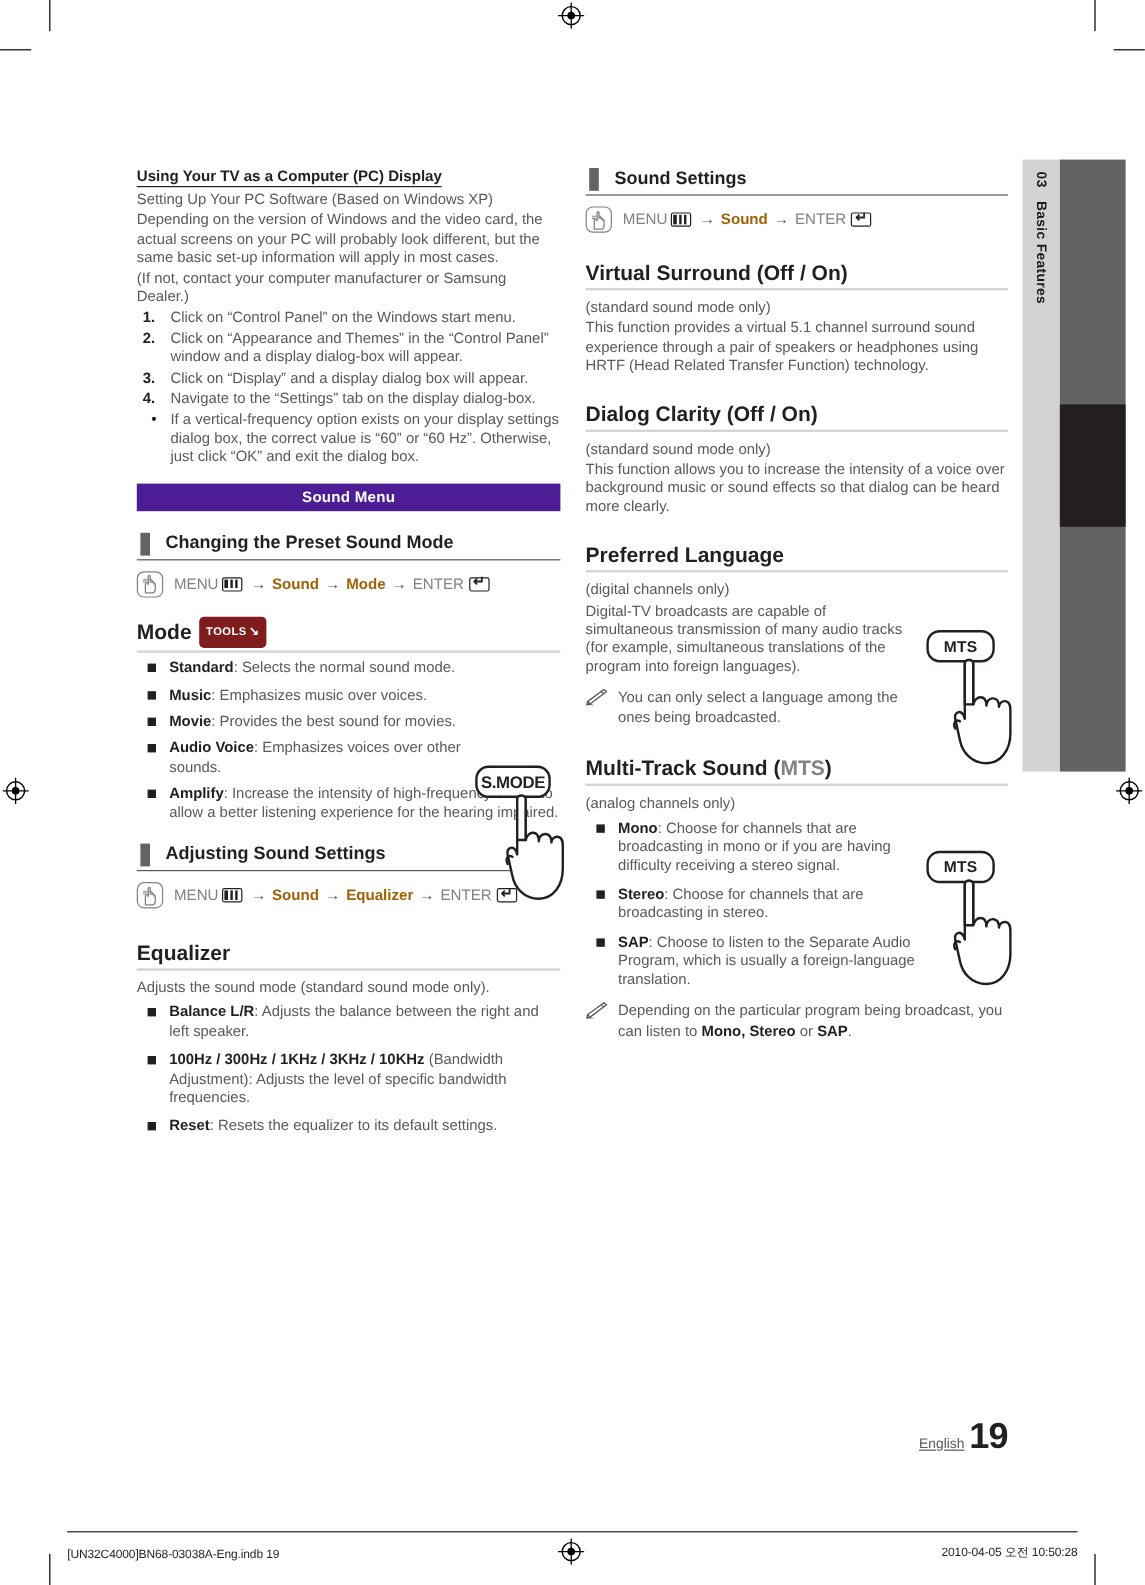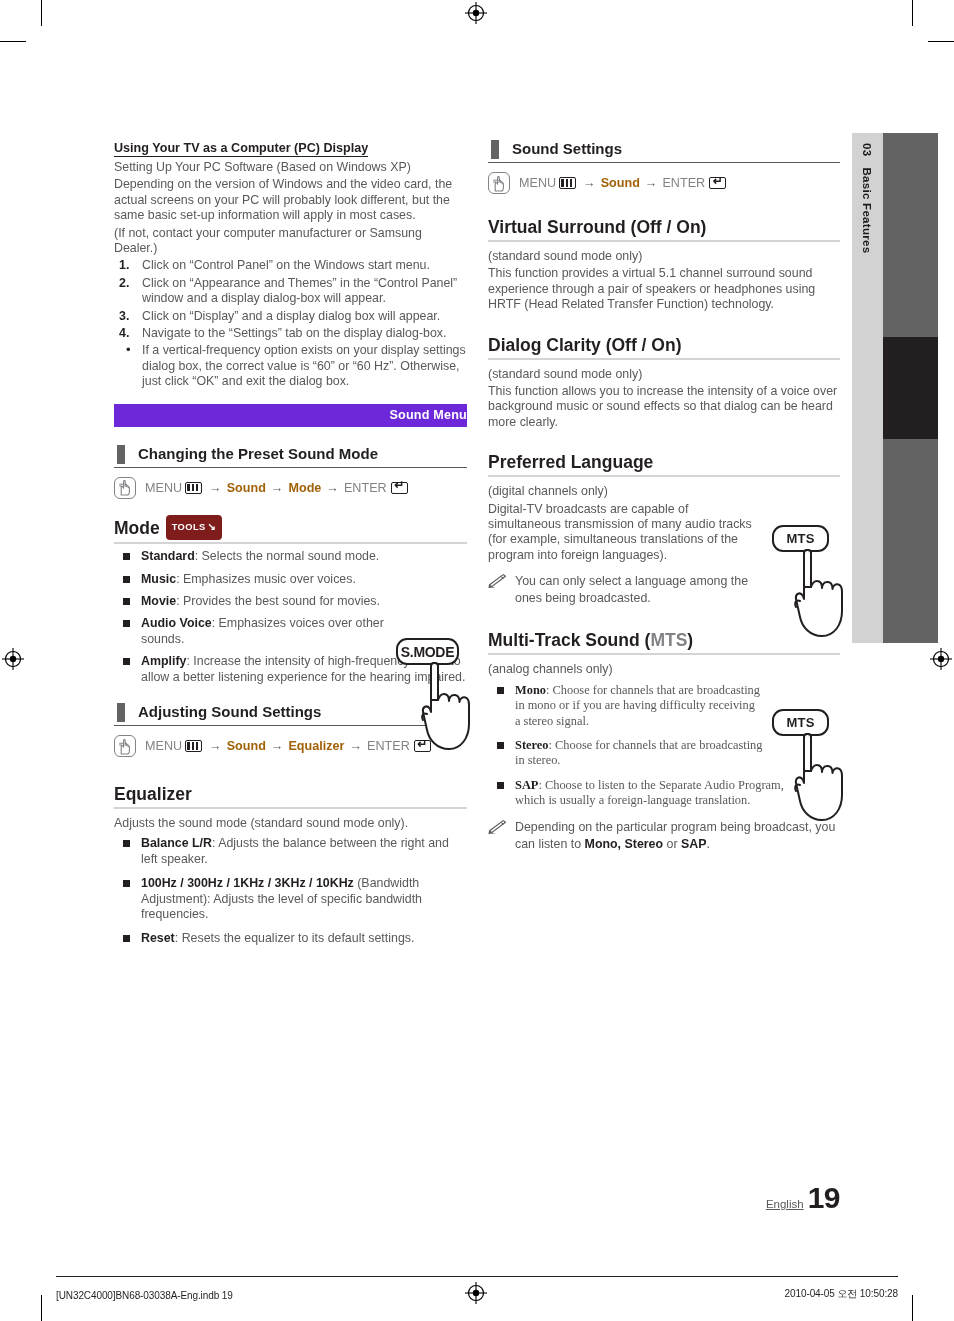--- a/index.html
+++ b/index.html
@@ -84,21 +84,21 @@
     position:relative; padding-left:27px; margin-bottom:9px;
     font-size:12.4px; line-height:15.4px; color:#58595b;
   }
   ul.sq > li::before {
     content:""; position:absolute; left:9px; top:4px;
     width:7px; height:7px; background:#231f20;
   }
 
   
   .band {
-    background:#6d28d9; color:#ffffff; text-align:right;
+    background:#4c1d95; color:#ffffff; text-align:center;
     font-size:12.6px; font-weight:bold; letter-spacing:0.2px;
     padding:4px 0 5px 0; margin:14px 0 0 0;
   }
 
   
   .subhead {
     position:relative; margin:16px 0 0 0;
     border-bottom:1.3px solid #58595b; padding:0 0 3px 24px;
     font-size:15px; font-weight:bold; color:#231f20;
     line-height:21px;
@@ -392,21 +392,21 @@
         </svg>
       </span>
       <span>You can only select a language among the ones being broadcasted.</span>
     </div>
 
     <div class="bighead" style="margin-top:22px;">
       <span>Multi-Track Sound (</span><span class="gry">MTS</span><span>)</span>
     </div>
     <p class="body-txt" style="margin-top:7px;">(analog channels only)</p>
 
-    <ul class="sq" style="width:275px;font-family:Liberation Serif, serif;">
+    <ul class="sq" style="width:275px;">
       <li><b class="b">Mono</b><span>: Choose for channels that are broadcasting in mono or if you are having difficulty receiving a stereo signal.</span></li>
       <li><b class="b">Stereo</b><span>: Choose for channels that are broadcasting in stereo.</span></li>
       <li style="width:312px;"><b class="b">SAP</b><span>: Choose to listen to the Separate Audio Program, which is usually a foreign-language translation.</span></li>
     </ul>
 
     <div class="note">
       <span class="pencil">
         <svg width="19" height="15" viewBox="0 0 19 15">
           <path d="M1 13.5 L4.0 12.4 L17.5 2.3 L15.2 0.6 L1.6 10.7 Z" fill="#ffffff" stroke="#58595b" stroke-width="1.1" stroke-linejoin="round"></path>
           <path d="M1.6 10.7 L4.0 12.4" stroke="#58595b" stroke-width="1"></path>

